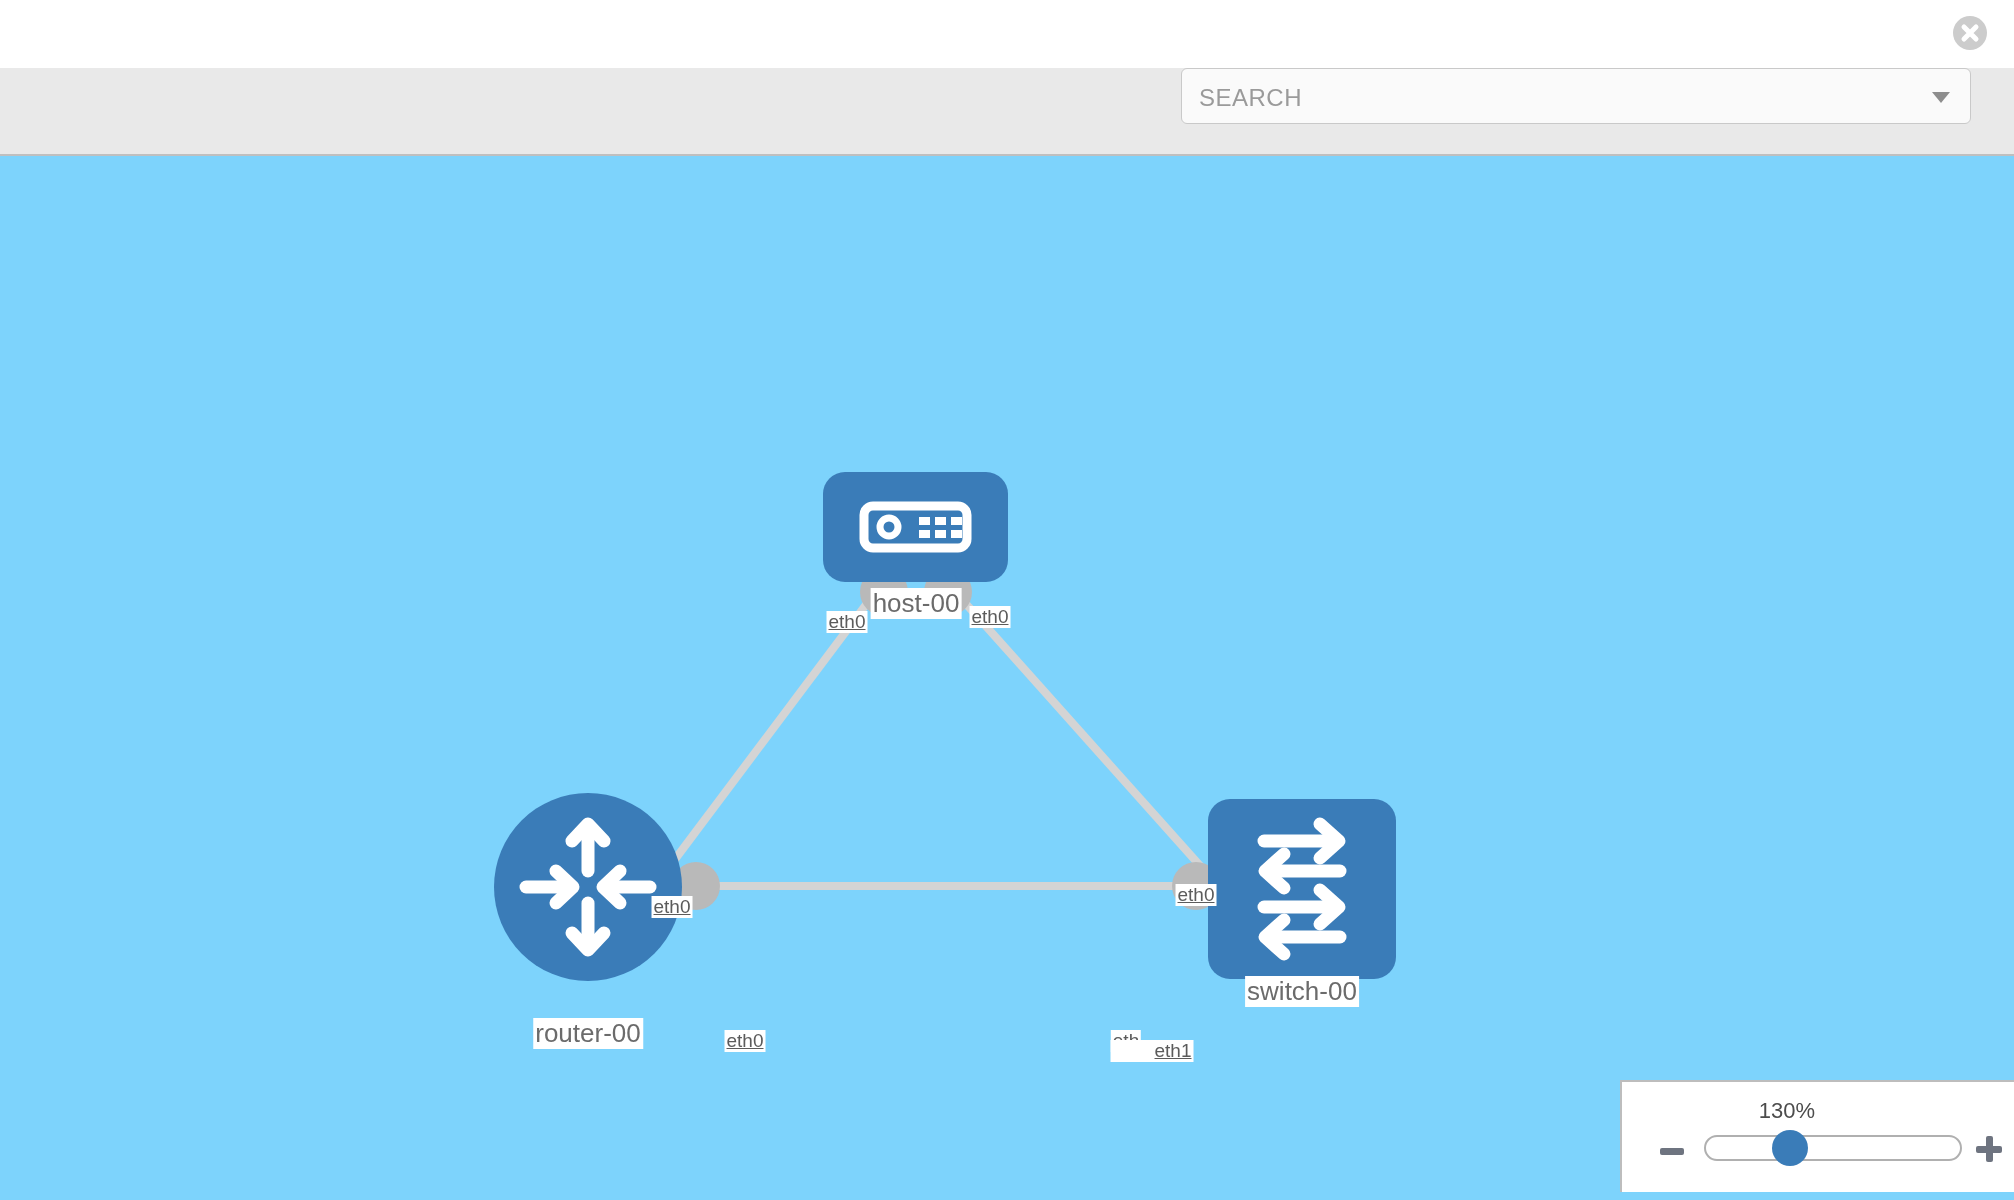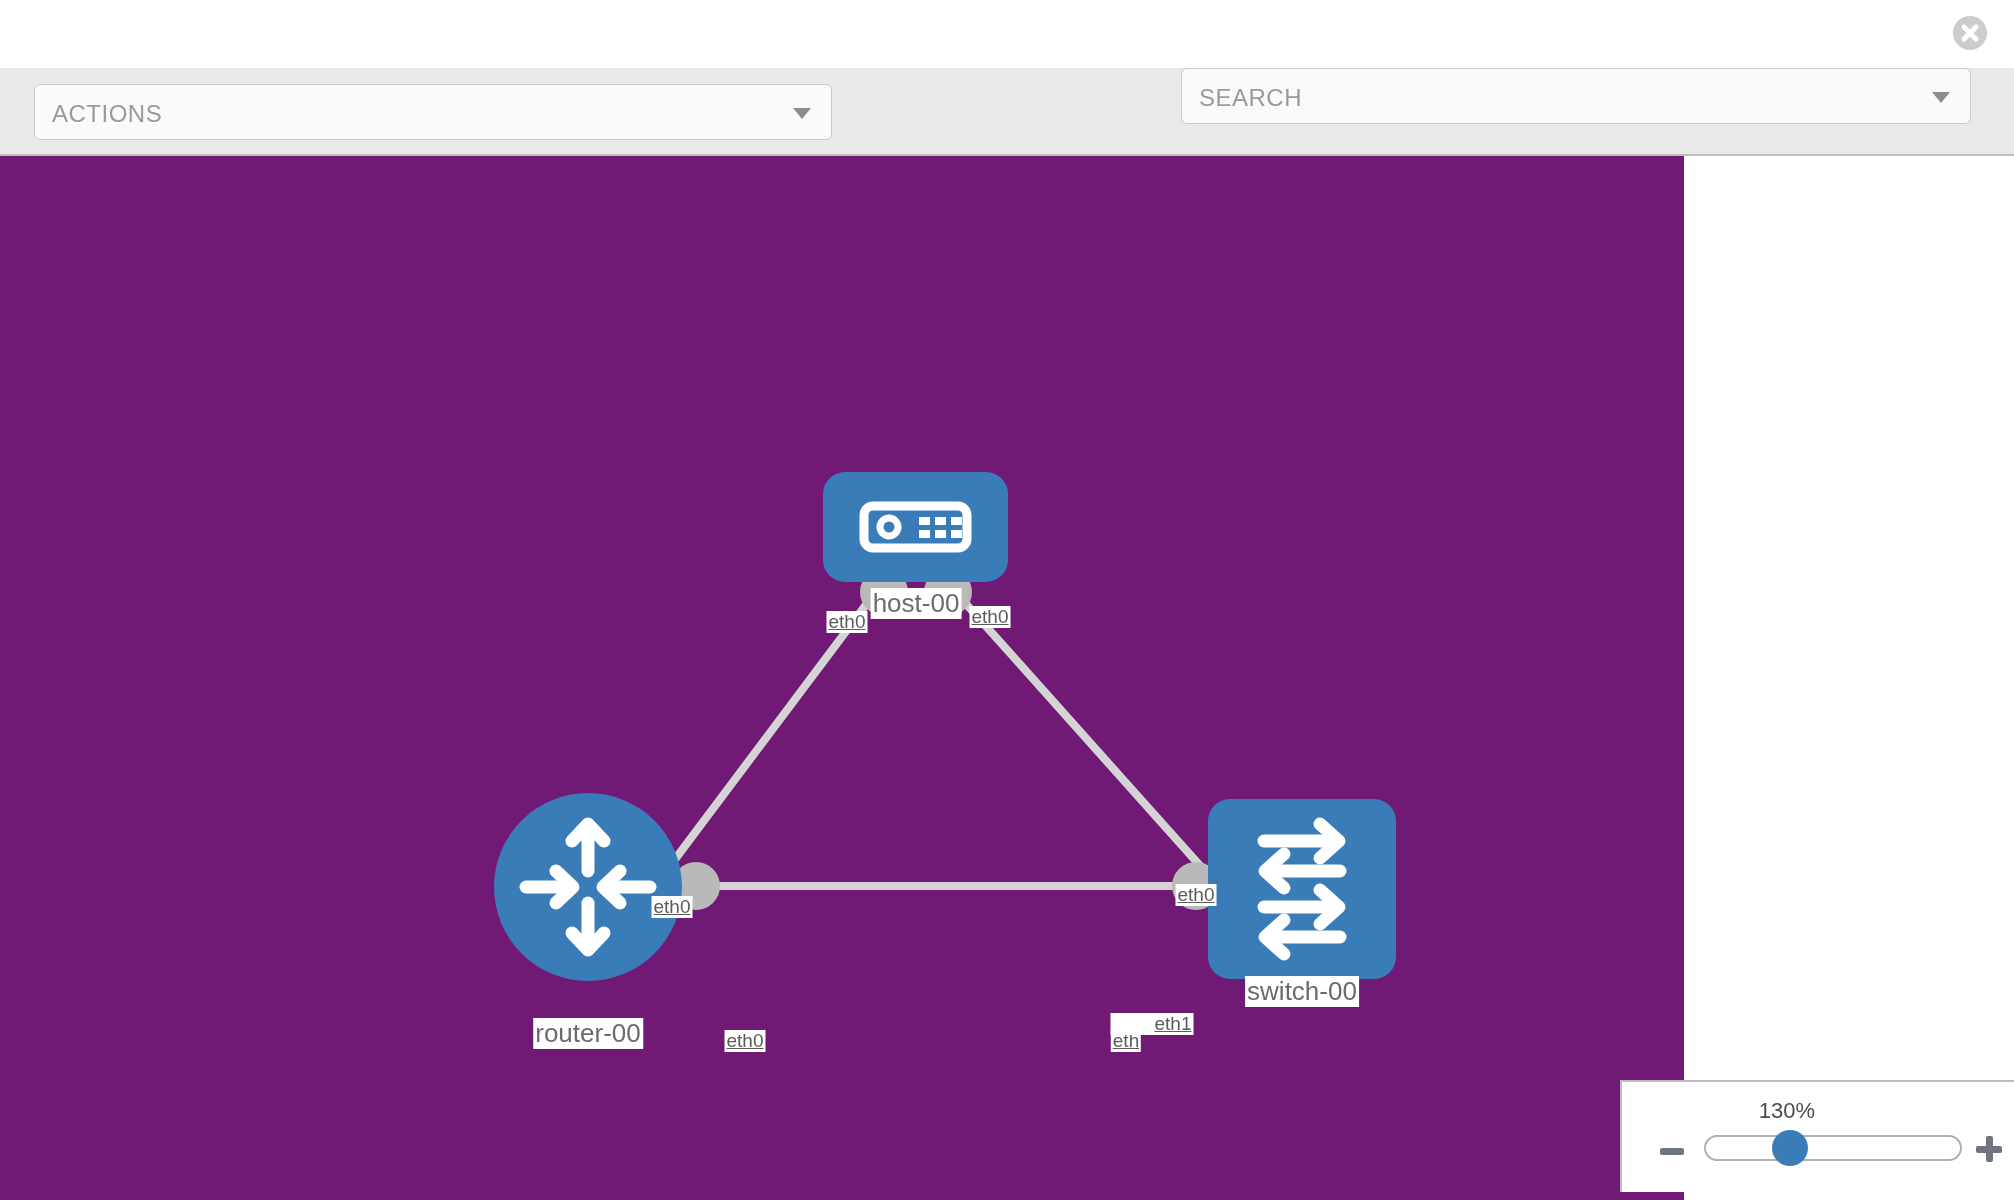--- a/index.html
+++ b/index.html
@@ -113,23 +113,23 @@
     top: 15px;
     font-size: 24px;
     color: #9a9a9a;
     letter-spacing: 0.5px;
   }
 
   
   .canvas {
     position: absolute;
     left: 0; top: 156px;
-    width: 1684px;
+    width: 2014px;
     height: 1044px;
-    background: #701a75;
+    background: #7dd3fc;
     overflow: hidden;
   }
   .canvas-svg {
     position: absolute;
     left: 0; top: 0;
   }
 
   
   .node {
     position: absolute;
@@ -239,24 +239,20 @@
 <div class="header">
   <div class="close-btn">
     <svg width="34" height="34" viewBox="0 0 34 34" aria-hidden="true">
       <path d="M11 11 L23 23 M23 11 L11 23" stroke="#ffffff" stroke-width="5" stroke-linecap="round"></path>
     </svg>
   </div>
 </div>
 
 <div class="toolbar">
 
-  <div class="actions-select">
-    <span class="actions-label">ACTIONS</span>
-    <span class="caret"></span>
-  </div>
 
   <div class="tool-icon tool-wrench">
     <svg width="44" height="44" viewBox="0 0 44 44" aria-hidden="true">
       <path d="M30.5 8.5 a9.5 9.5 0 1 0 4.2 12.7 l-6.4 -6.4 3.4 -3.4 6.4 6.4 a9.5 9.5 0 0 0 -7.6 -9.3 z" fill="#7b8089" transform="translate(-4,-1) scale(0.92) rotate(10 22 22)"></path>
       <path d="M24 22 L10 36" stroke="#7b8089" stroke-width="6" stroke-linecap="round"></path>
       <circle cx="9.5" cy="36.5" r="3.4" fill="#7b8089"></circle>
       <path d="M27 9 a9.5 9.5 0 1 0 8.3 14.4 l-6.9 -6.9 3.8 -3.8 6.9 6.9 A9.5 9.5 0 0 0 27 9 z" fill="#7b8089"></path>
     </svg>
   </div>
 
@@ -344,21 +340,21 @@
         <path d="M112 91 L131 108 L112 125"></path>
 
         <path d="M132 138 L58 138"></path>
         <path d="M76 121 L57 138 L76 155"></path>
       </g>
     </svg>
   </div>
   <div class="node-label" style="left:1302px; top:820px;">switch-00</div>
   <div class="edge-label" style="left:1196px; top:728px;">eth0</div>
   <div class="edge-label" style="left:1126px; top:874px;">eth</div>
-  <div class="edge-label" style="left:1152px; top:857px;padding-left:44px;">eth1</div>
+  <div class="edge-label" style="left:1152px; top:884px;padding-left:44px;">eth1</div>
 </div>
 
 <div class="zoom-panel">
   <div class="zoom-value">130%</div>
   <div class="zoom-minus"></div>
   <div class="zoom-track"></div>
   <div class="zoom-thumb"></div>
   <div class="zoom-plus"></div>
 </div>
 

